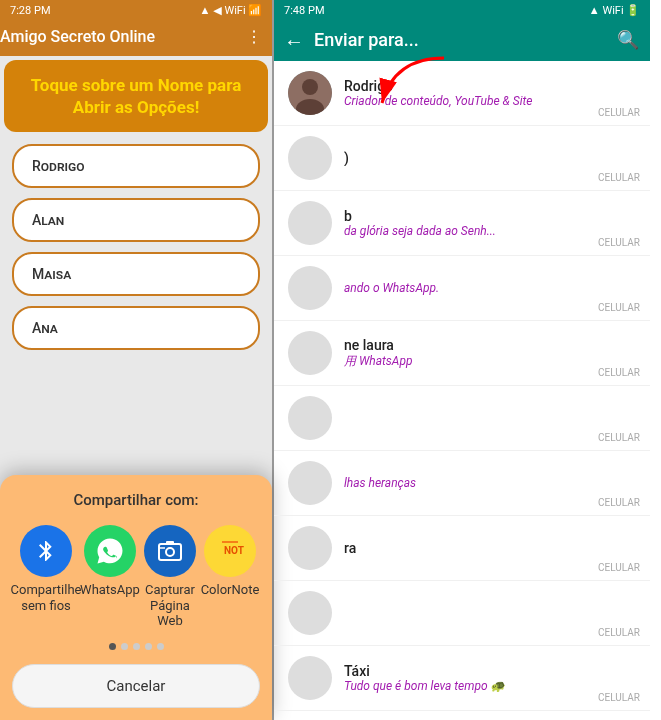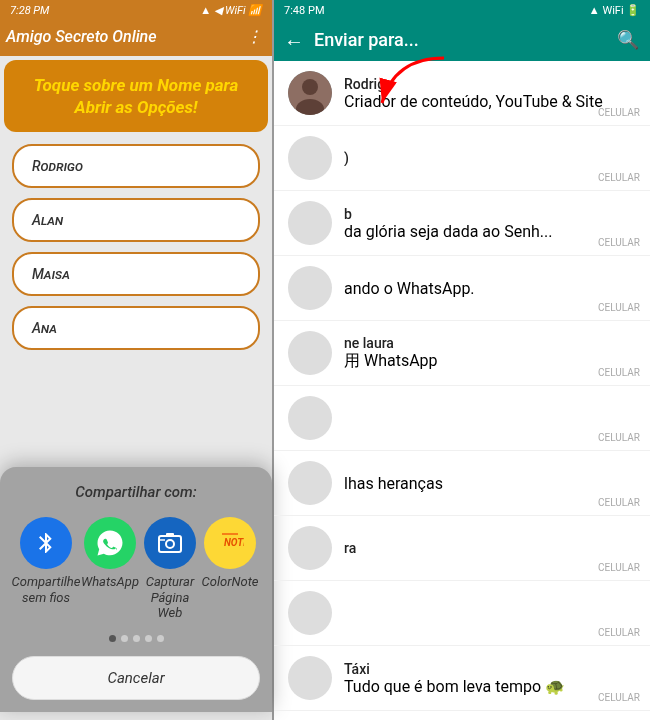--- a/index.html
+++ b/index.html
@@ -12,37 +12,36 @@
     }
 
     
     .left-panel {
       width: 272px;
       height: 720px;
       background: #e8e8e8;
       display: flex;
       flex-direction: column;
       position: relative;
-      font-style: italic;
     }
 
     .status-bar-left {
       background: #c97b20;
       color: white;
       font-size: 11px;
       padding: 4px 10px;
       display: flex;
       justify-content: space-between;
       align-items: center;
     }
 
     .top-bar-left {
       background: #c97b20;
       color: white;
-      padding: 6px 10px 10px 6px;
+      padding: 6px 10px 10px 0;
       display: flex;
       justify-content: space-between;
       align-items: center;
     }
 
     .top-bar-left .title {
       font-size: 16px;
       font-weight: 500;
     }
 
@@ -76,24 +75,24 @@
       padding: 12px 18px;
       font-size: 14px;
       font-variant: small-caps;
       color: #333;
       font-weight: 500;
     }
 
     
     .share-dialog {
       position: absolute;
-      bottom: 8px;
+      bottom: 0;
       left: 0;
       right: 0;
-      background: #a3a3a3;
+      background: #fdba74;
       border-top-left-radius: 16px;
       border-top-right-radius: 16px;
       padding: 16px 12px 12px 12px;
       box-shadow: 0 -4px 20px rgba(0,0,0,0.25);
     }
 
     .share-title {
       text-align: center;
       font-size: 15px;
       color: #333;
@@ -295,25 +294,26 @@
     .contact-name {
       font-size: 14px;
       font-weight: 500;
       color: #222;
       white-space: nowrap;
       overflow: hidden;
       text-overflow: ellipsis;
     }
 
     .contact-sub {
-      font-size: 16px;
-      color: #000000;
+      font-size: 12px;
+      color: #a21caf;
       white-space: nowrap;
       overflow: hidden;
       text-overflow: ellipsis;
+      font-style: italic;
     }
 
     .contact-type {
       font-size: 10px;
       color: #aaa;
       position: absolute;
       top: 14px;
       right: 10px;
       text-transform: uppercase;
       font-size: 10px;

